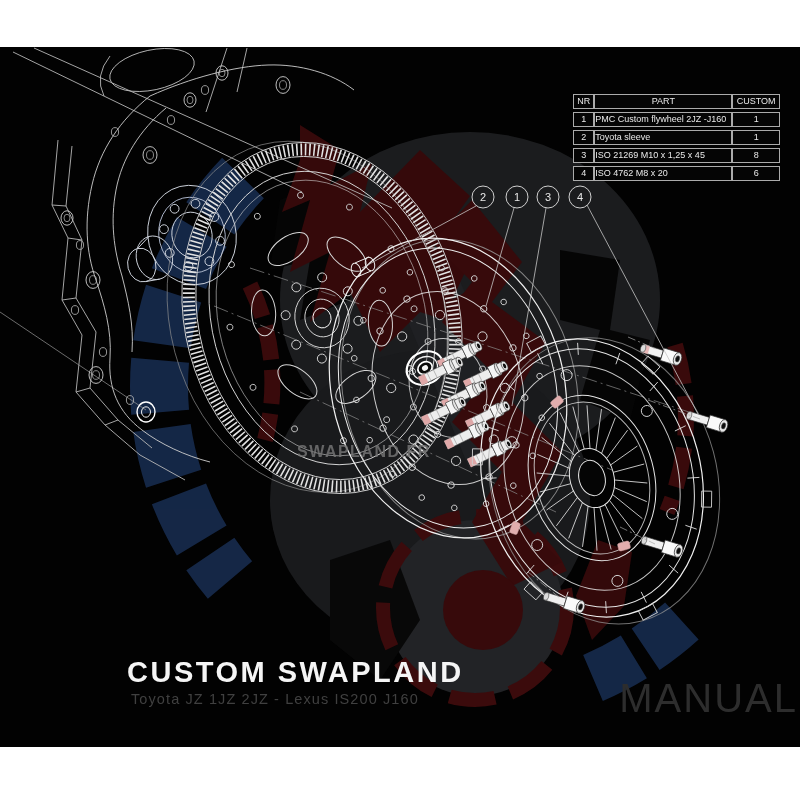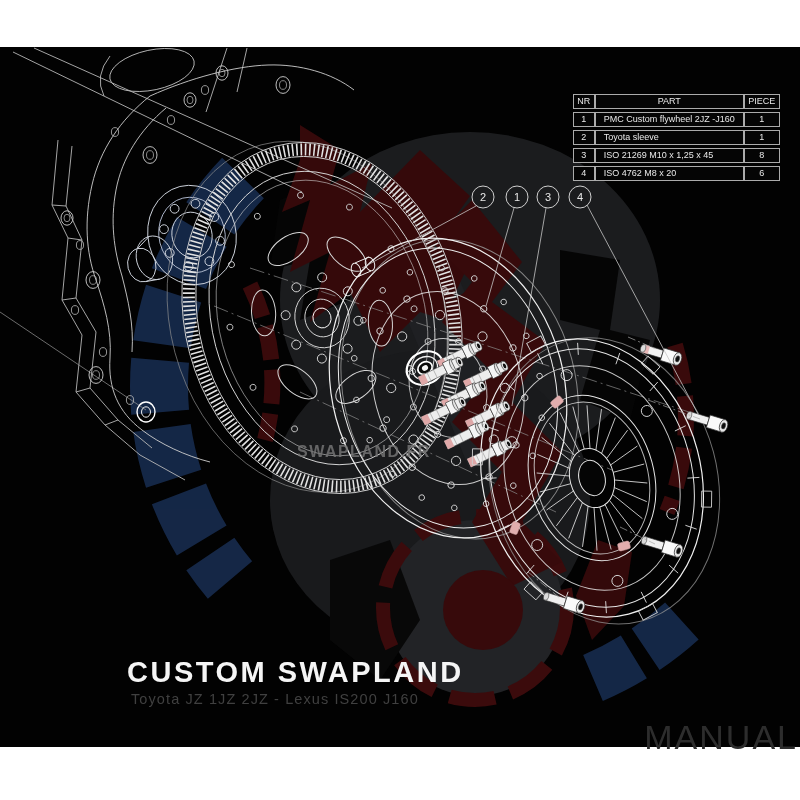--- a/index.html
+++ b/index.html
@@ -5,29 +5,29 @@
   html,body{margin:0;padding:0;background:#555;}
   .sheet{position:relative;width:800px;height:800px;background:#ffffff;overflow:hidden;
          font-family:"Liberation Sans",sans-serif;}
   .canvas{position:absolute;left:0;top:47px;width:800px;height:700px;background:#020202;}
   svg{position:absolute;left:0;top:0;}
   
   .title{position:absolute;left:127px;top:656px;color:#f5f5f5;font-size:29px;font-weight:bold;
          letter-spacing:2.5px;white-space:nowrap;}
   .subtitle{position:absolute;left:131px;top:691px;color:#404040;font-size:14.5px;
             letter-spacing:1.1px;white-space:nowrap;}
-  .manual{position:absolute;right:2px;top:718px;color:#2d2d2d;font-size:34px;
+  .manual{position:absolute;right:2px;top:676px;color:#2d2d2d;font-size:40px;
           letter-spacing:2px;white-space:nowrap;}
   
   .parts{position:absolute;left:573px;top:91px;width:207px;border-collapse:separate;
          border-spacing:0 3px;color:#e9e9e9;font-size:9px;line-height:1;}
   .parts th,.parts td{border:1px solid #ababab;padding:2px 3px;background:#050505;height:9px;}
   .parts th{font-weight:normal;text-align:center;}
   .parts td.nr,.parts td.pc{text-align:center;}
-  .parts td.part{text-align:left;padding-left:8px;white-space:nowrap;}
+  .parts td.part{text-align:left;padding-left:0;white-space:nowrap;}
   .wmtext{position:absolute;left:297px;top:396px;color:#737373;font-size:16px;font-weight:bold;
           letter-spacing:1.5px;opacity:.85;}
 </style>
 </head>
 <body>
 
 <div class="sheet">
   <div class="canvas">
     <svg id="art" width="800" height="700" viewBox="0 47 800 700">
 
@@ -463,21 +463,21 @@
     </svg>
 
     <div class="wmtext">SWAPLAND.FR</div>
   </div>
 
   <table class="parts">
     <thead>
         <tr id="parts-head">
           <th>NR</th>
           <th>PART</th>
-          <th>PIECE</th>
+          <th>CUSTOM</th>
         </tr>
       </thead>
     <tbody id="parts-body">
         <tr>
           <td class="nr">1</td>
           <td class="part">PMC Custom flywheel 2JZ -J160</td>
           <td class="pc">1</td>
         </tr>
         <tr>
           <td class="nr">2</td>

